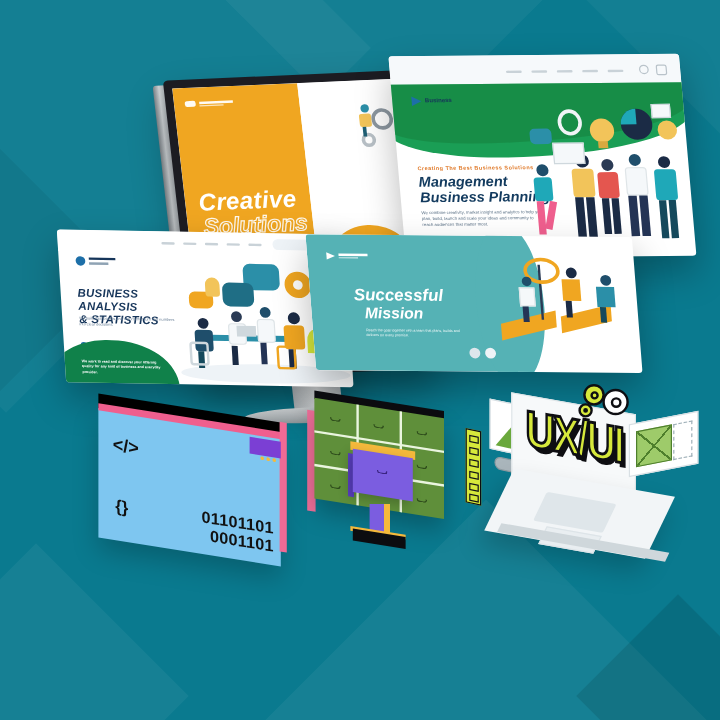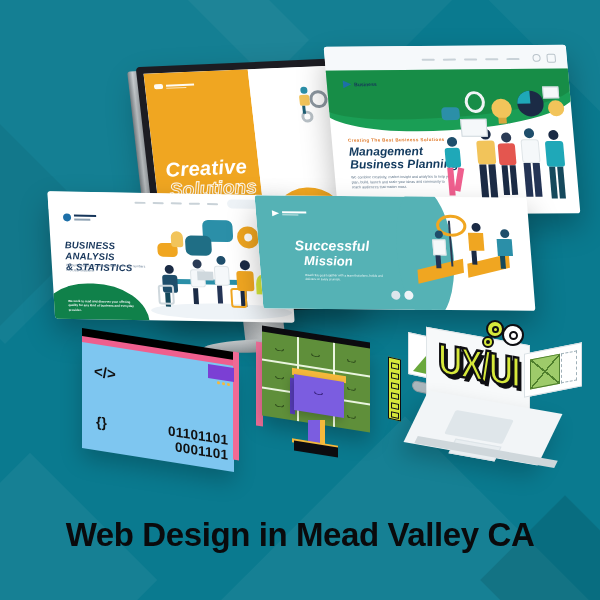--- a/index.html
+++ b/index.html
@@ -484,15 +484,14 @@
       <div class="wire-box"></div>
       <div class="wire-dash"></div>
     </div>
 
     <div class="lt-base"></div>
     <div class="lt-pad"></div>
     <div class="lt-pad2"></div>
     <div class="lt-edge"></div>
   </div>
 
-  <div id="title">Web Design in Mead Valley CA</div>
 
 </div>
 
 </body></html>

